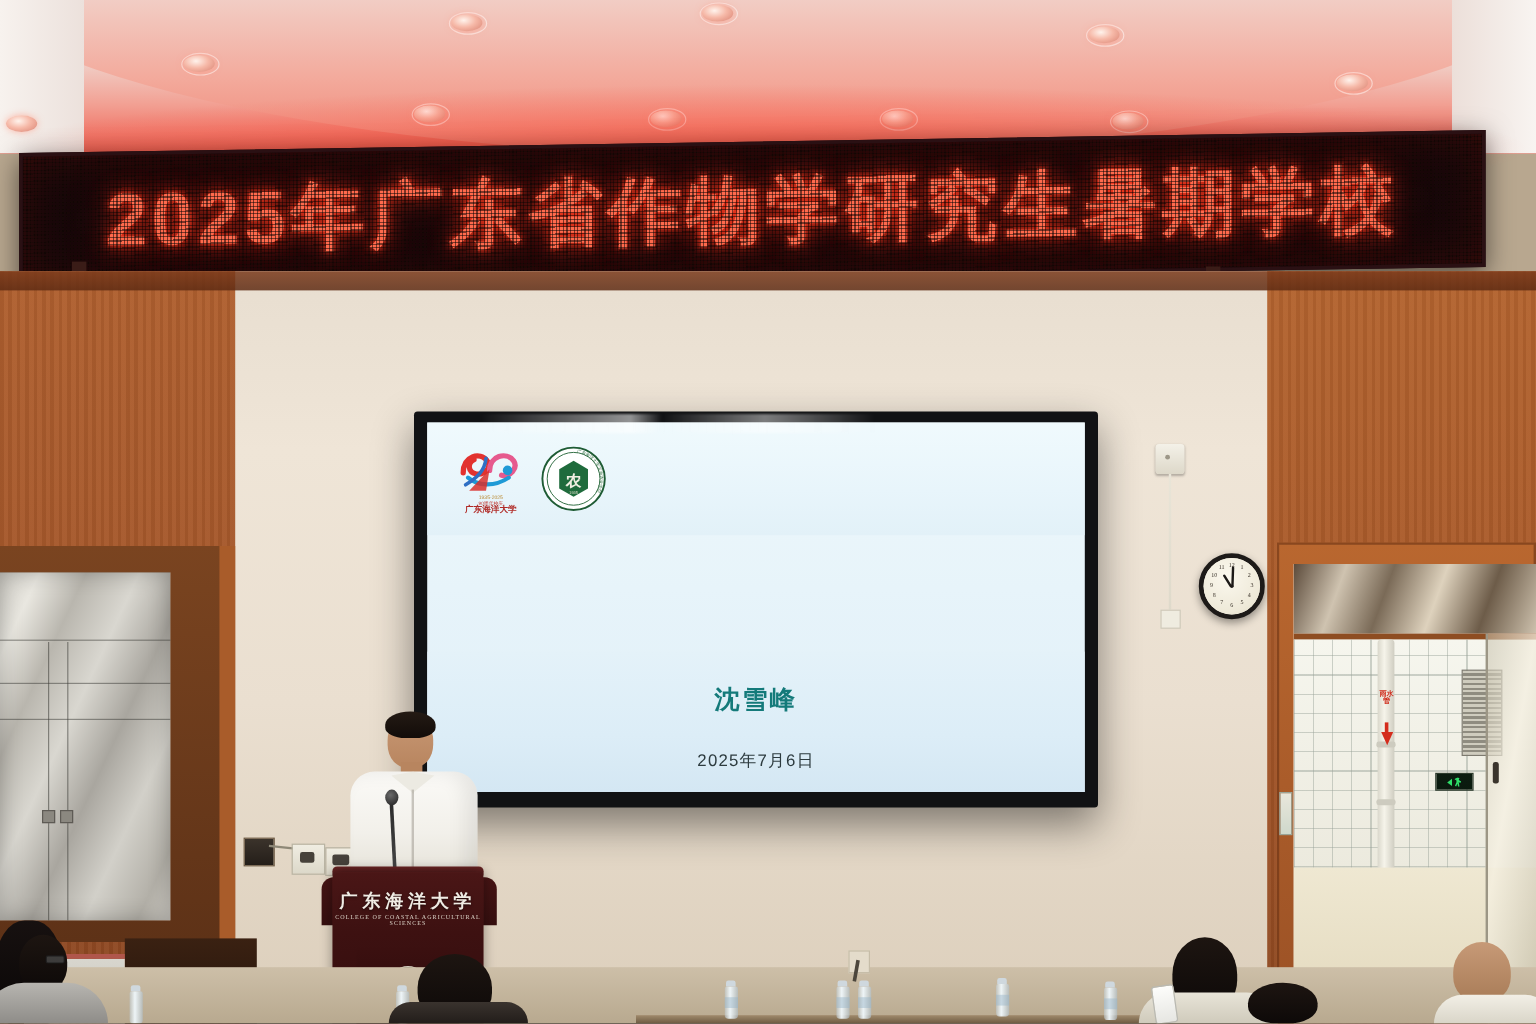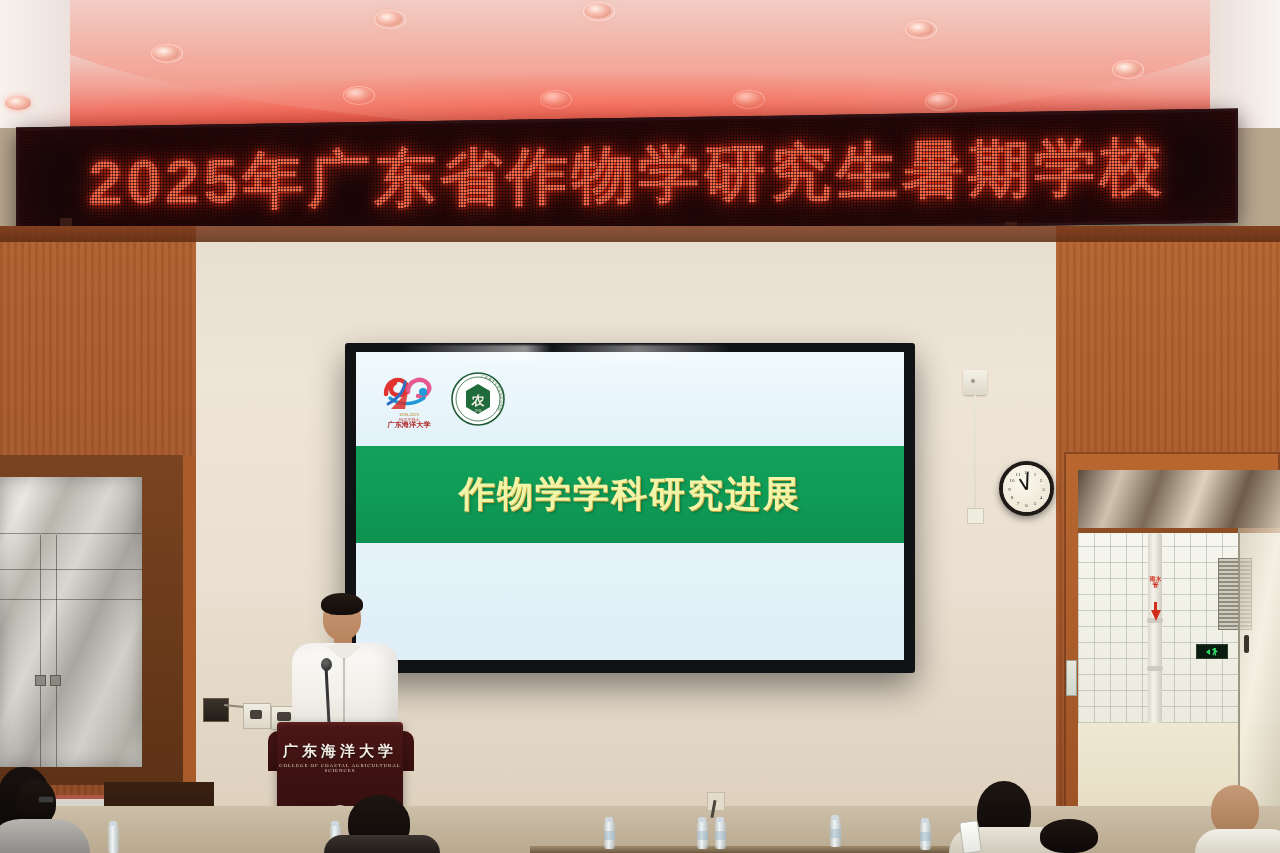--- a/index.html
+++ b/index.html
@@ -858,22 +858,23 @@
             <path d="M16 20 L28 13 L40 20 L40 36 L28 43 L16 36 Z" fill="#1f6b3c"></path>
             <text x="28" y="34" font-size="13" text-anchor="middle" fill="#f1efe2" font-family="Liberation Serif, serif" font-weight="bold">农</text>
             <text x="28" y="40.5" font-size="3.2" text-anchor="middle" fill="#e3dfcd" font-family="Liberation Sans, sans-serif">1935</text>
             <path id="sealarc" d="M28 6 a22 22 0 0 1 0 44" fill="none"></path>
             <text font-size="3.6" fill="#2c6b3f" font-family="Liberation Sans, sans-serif">
               <textPath href="#sealarc" startOffset="4%">广东海洋大学滨海农业学院</textPath>
             </text>
           </svg>
         </div>
       </div>
-      <div class="slide-band">
-        <div class="slide-title">作物学学科研究进展</div>
+      <div class="slide-foot">
+        <div class="slide-speaker">沈雪峰</div>
+        <div class="slide-date">2025年7月6日</div>
       </div>
     </div>
   </div>
   <div class="tv-glare"></div>
 
   <div class="speaker">
     <div class="sp-head"></div>
     <div class="sp-hair"></div>
     <div class="sp-neck"></div>
     <div class="sp-body"></div>

